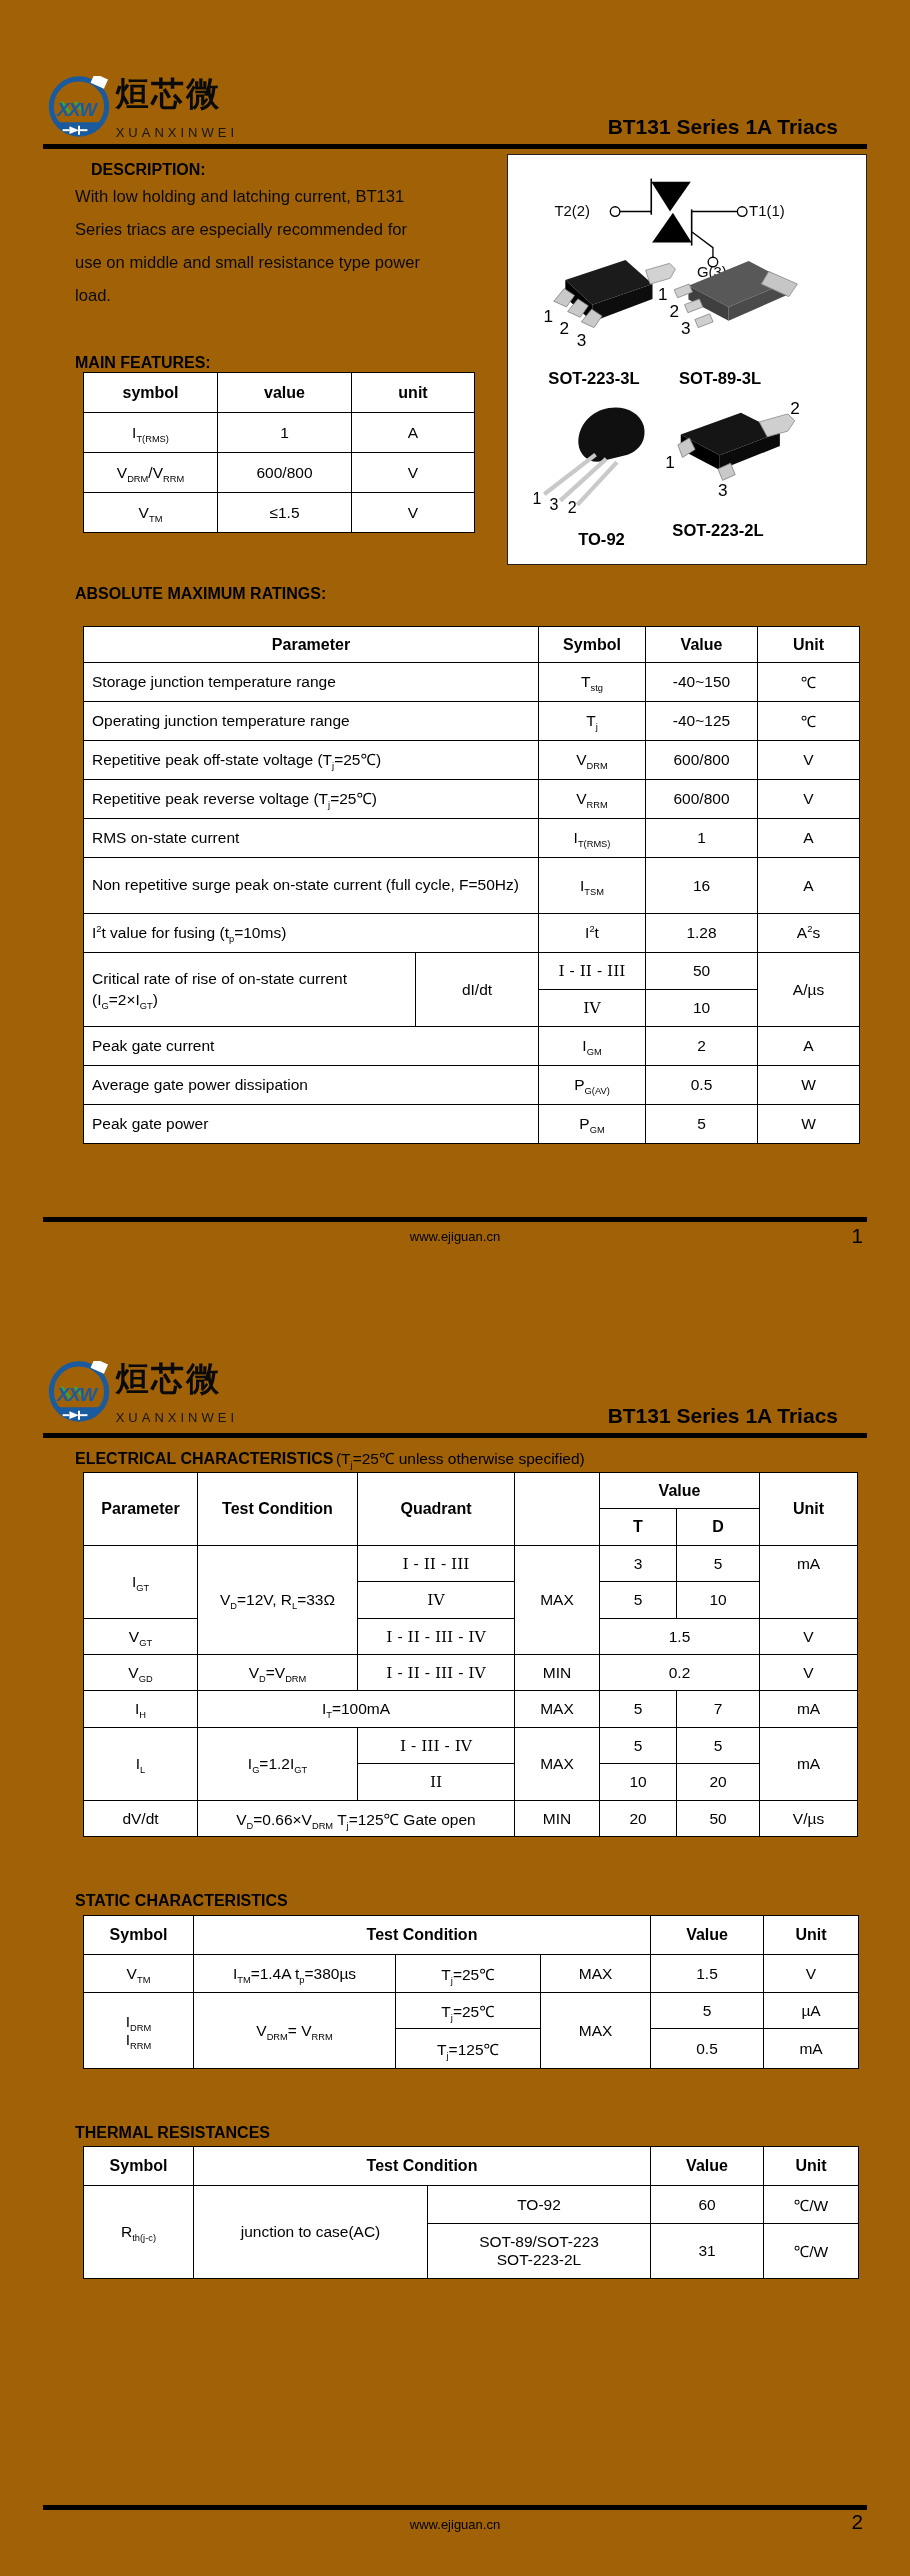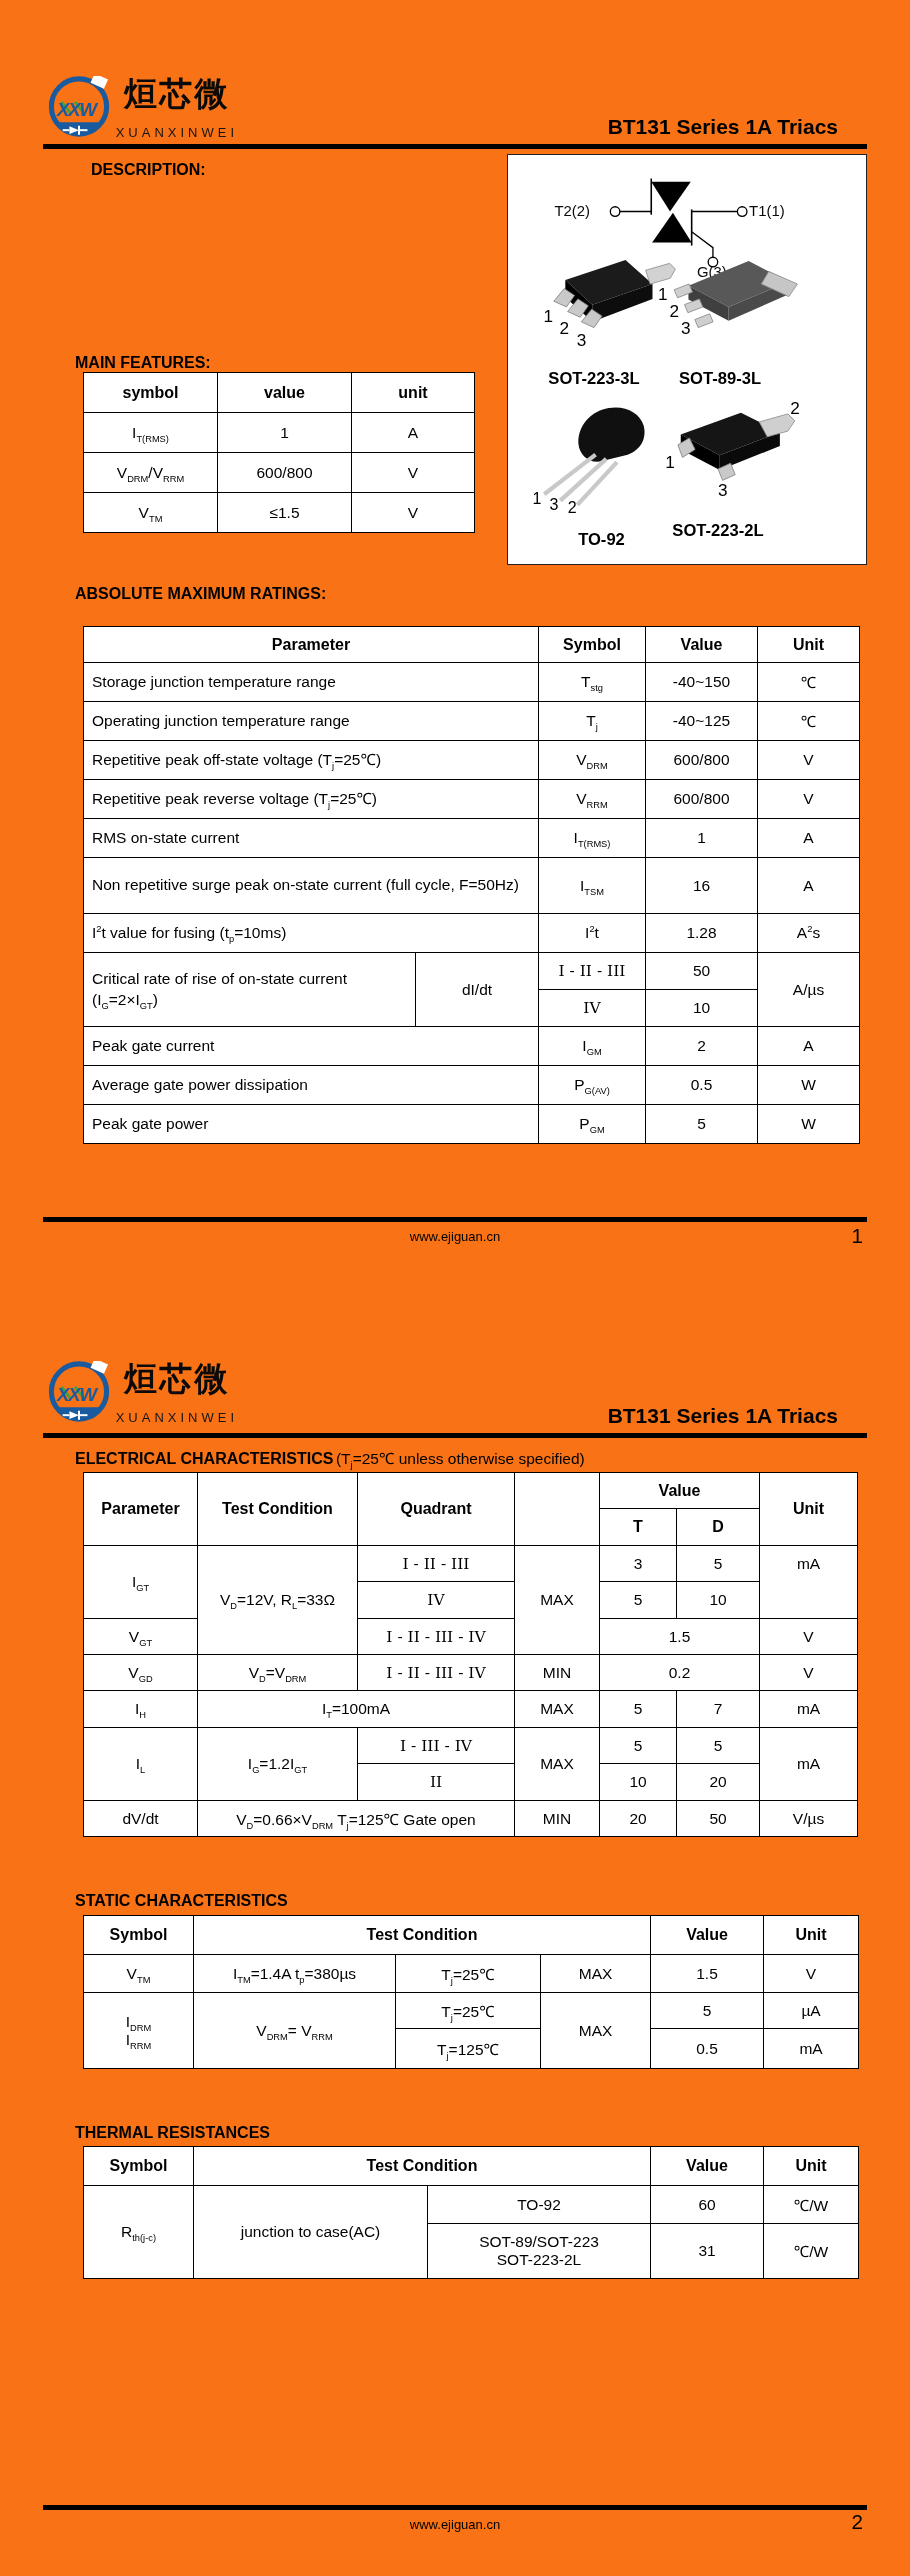--- a/index.html
+++ b/index.html
@@ -1,22 +1,22 @@
 <!DOCTYPE html>
 <html style="font-size:9.2px"><head>
 <meta charset="utf-8">
 <style>
   * { margin:0; padding:0; box-sizing:border-box; }
   body { background:#fff; font-family:"Liberation Sans", sans-serif; color:#000; }
-  #canvas { position:relative; width:910px; height:2576px; background:#f97316; overflow:hidden; }
+  #canvas { position:relative; width:910px; height:2576px; background:#a16207; overflow:hidden; }
   .abs { position:absolute; }
 
   
   .logo { display:flex; align-items:flex-start; }
-  .logo-text { margin-left:5.7px;text-align:center; }
+  .logo-text { margin-left:5.7px; }
   .logo-cn { font-size:33px; font-weight:bold; letter-spacing:2.3px; line-height:36px; color:#0a0a0a; }
   .logo-en { font-size:13px; letter-spacing:4px; color:#151515; margin-top:13px; }
   .doc-title { font-size:21px; font-weight:bold; color:#000; }
   .rule { background:#000; }
 
   .h1 { font-size:16px; font-weight:bold; }
   .h1-note { font-size:15.5px; font-weight:normal; }
 
   .desc-line { font-size:16.6px; line-height:33px; color:#0a0a0a; }
 
@@ -65,20 +65,26 @@
       <div class="logo-text">
         <div class="logo-cn">烜芯微</div>
         <div class="logo-en">XUANXINWEI</div>
       </div>
     </div>
 
     <div class="abs doc-title" style="right:72px;top:115px;">BT131 Series 1A Triacs</div>
     <div class="abs rule" style="left:43px;top:144px;width:824px;height:5.2px;"></div>
 
     <div class="abs h1" style="left:75px;top:161px;margin-left:16px;">DESCRIPTION:</div>
+    <div class="abs" style="left:75px;top:180px;width:419px;">
+      <div class="desc-line">With low holding and latching current, BT131</div>
+      <div class="desc-line">Series triacs are especially recommended for</div>
+      <div class="desc-line">use on middle and small resistance type power</div>
+      <div class="desc-line">load.</div>
+    </div>
 
     <div class="abs h1" style="left:75px;top:354px;">MAIN FEATURES:</div>
     <table class="abs" style="left:83px;top:372px;width:391px;">
       <colgroup>
           <col style="width:134px">
           <col style="width:134px">
           <col style="width:123px">
         </colgroup>
       <tbody>
           <tr style="height:40px">

